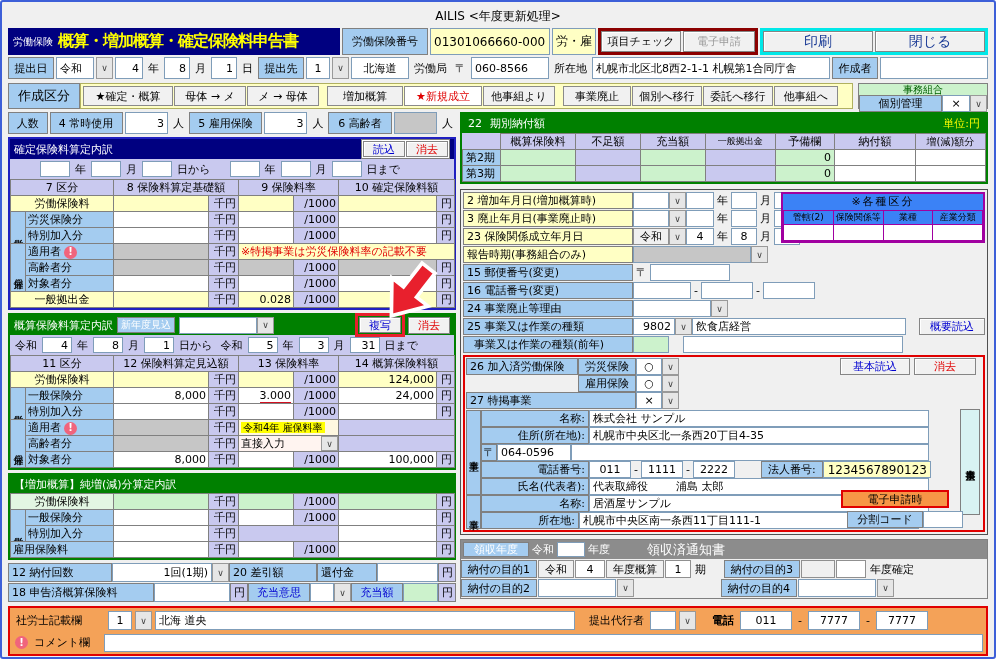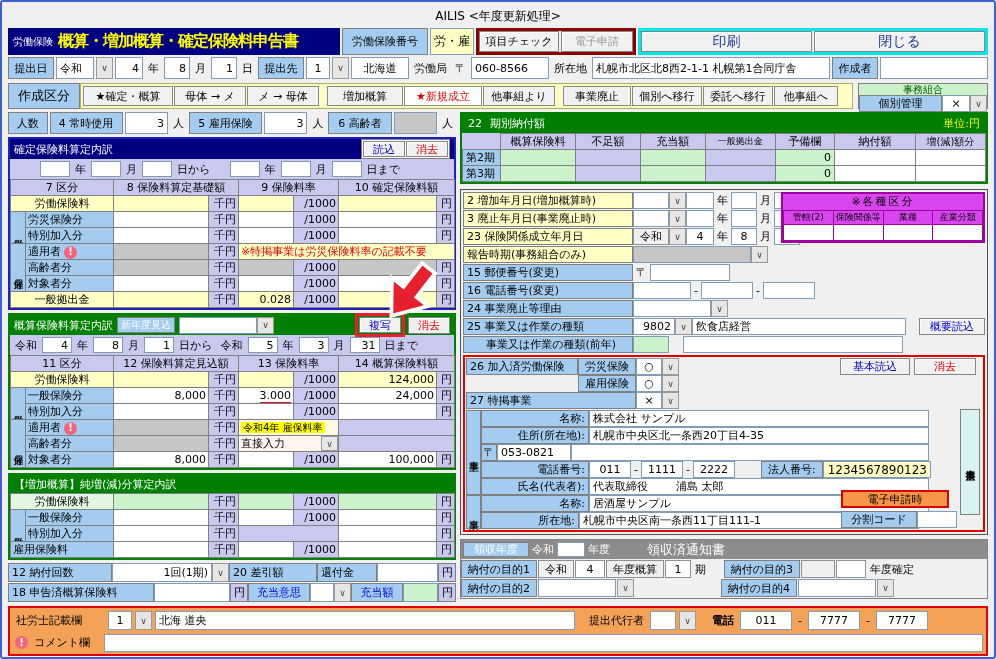--- a/index.html
+++ b/index.html
@@ -69,21 +69,21 @@
 
 .kib{border:2px solid #008000;background:#C9C9EF;margin-bottom:5px;}
 .kib-hd{height:19px;background:#008000;color:#fff;display:flex;align-items:center;padding:0 6px;gap:8px;}
 .kib-unit{margin-left:auto;color:#FFFF00;}
 table.kt{border-collapse:collapse;table-layout:fixed;width:100%;}
 table.kt td{border:1px solid #808080;height:16px;padding:0 3px;font-size:11px;white-space:nowrap;overflow:hidden;}
 .det{border:1px solid #505050;background:#F0F0F0;position:relative;padding:2px;margin-bottom:4px;}
 .drow{display:flex;height:17px;margin-bottom:1px;align-items:stretch;}
 .dlbl{width:170px;flex:0 0 170px;background:#FFFFC4;border:1px solid #808080;display:flex;align-items:center;padding:0 3px;white-space:nowrap;overflow:hidden;}
 .dlbl.blue{background:#A4CCF0;}
-.kub{position:absolute;top:2px;right:2px;width:204px;border:2px solid #A000A0;background:#d946ef;}
+.kub{position:absolute;top:2px;right:2px;width:204px;border:2px solid #A000A0;background:#3b82f6;}
 .kub-title{text-align:center;height:16px;line-height:16px;letter-spacing:2px;}
 .kub table{border-collapse:collapse;table-layout:fixed;width:100%;}
 .kub td{border:1px solid #A000A0;font-size:9px;text-align:center;height:14px;white-space:nowrap;overflow:hidden;}
 .kub td.c{background:#fff;height:16px;}
 .redgrp{border:2px solid #E00000;padding:1px;margin-top:2px;background:#F0F0F0;position:relative;}
 .vbar{width:15px;flex:0 0 15px;background:#A4CCF0;border:1px solid #808080;display:flex;align-items:center;justify-content:center;}
 .ryo{border:1px solid #808080;background:#F0F0F0;}
 .ryo-hd{height:19px;background:#8C8C8C;color:#fff;display:flex;align-items:center;gap:3px;padding:0 2px;}
 .ryo-row{display:flex;height:18px;align-items:stretch;gap:1px;margin-top:1px;}
 .gbx{background:#F0F0F0;border:1px solid #909090;display:flex;align-items:center;justify-content:center;padding:0 3px;}
@@ -103,20 +103,21 @@
 <div class="window">
   <div class="titlebar">AILIS &lt;年度更新処理&gt;</div>
   <div class="inner">
 
     <div class="hdr1">
       <div class="title-block">
         <span class="form-tag">労働保険</span>
         <span class="form-title">概算・増加概算・確定保険料申告書</span>
       </div>
       <div class="lbl" style="width:86px">労働保険番号</div>
+      <div class="fd fy" style="width:120px;font-size:12px">01301066660-000</div>
       <div class="fd fy ctr" style="width:44px;font-size:12px">労・雇</div>
       <div class="grp-red">
         <div class="btn" style="width:80px">項目チェック</div>
         <div class="btn" style="width:72px;color:#9A9A9A">電子申請</div>
       </div>
       <div class="grp-cyan">
         <div class="btn" style="flex:1;font-size:14px;color:#1C3C96">印刷</div>
         <div class="btn" style="flex:1;font-size:14px;color:#1C3C96">閉じる</div>
       </div>
     </div>
@@ -617,21 +618,21 @@
           </div>
           <div class="drow">
             <div class="dlbl blue">25 事業又は作業の種類</div>
             <div class="fd num" style="width:42px">9802</div>
             <div class="dd">∨</div>
             <div class="fd" style="width:214px">飲食店経営</div>
             <div style="flex:1"></div>
             <div class="btn blue-txt" style="width:66px">概要読込</div>
           </div>
           <div class="drow">
-            <div class="dlbl blue" style="padding-left:22px">事業又は作業の種類(前年)</div>
+            <div class="dlbl blue" style="padding-left:10px">事業又は作業の種類(前年)</div>
             <div class="fd fgr" style="width:36px"></div>
             <div class="fd" style="width:220px;margin-left:14px"></div>
           </div>
 
           <div class="redgrp">
             <div class="drow" style="margin-bottom:0">
               <div class="lbl" style="width:112px;justify-content:flex-start">26 加入済労働保険</div>
               <div class="lbl" style="width:58px">労災保険</div>
               <div class="fd ctr" style="width:26px">○</div>
               <div class="dd">∨</div>
@@ -659,21 +660,21 @@
                 <div class="drow" style="margin-bottom:0">
                   <div class="lbl" style="width:108px;justify-content:flex-end">名称:</div>
                   <div class="fd" style="width:340px">株式会社 サンプル</div>
                 </div>
                 <div class="drow" style="margin-bottom:0">
                   <div class="lbl" style="width:108px;justify-content:flex-end">住所(所在地):</div>
                   <div class="fd" style="width:340px">札幌市中央区北一条西20丁目4-35</div>
                 </div>
                 <div class="drow" style="margin-bottom:0">
                   <div class="lbl" style="width:16px">〒</div>
-                  <div class="fd" style="width:74px">053-0821</div>
+                  <div class="fd" style="width:74px">064-0596</div>
                   <div class="fd" style="width:358px"></div>
                 </div>
                 <div class="drow" style="margin-bottom:0">
                   <div class="lbl" style="width:108px;justify-content:flex-end">電話番号:</div>
                   <div class="fd ctr" style="width:42px">011</div>
                   <div class="plain">-</div>
                   <div class="fd ctr" style="width:42px">1111</div>
                   <div class="plain">-</div>
                   <div class="fd ctr" style="width:42px">2222</div>
                   <div class="lbl" style="width:62px;margin-left:26px">法人番号:</div>
@@ -699,21 +700,21 @@
                 </div>
                 <div class="drow" style="margin-bottom:0">
                   <div class="lbl" style="width:98px;justify-content:flex-end">所在地:</div>
                   <div class="fd" style="width:340px">札幌市中央区南一条西11丁目111-1</div>
                 </div>
               </div>
             </div>
 
             <div class="vert-btn" style="position:absolute;right:3px;top:52px;height:106px;width:20px">事業主書換</div>
             <div class="orange-btn" style="position:absolute;right:34px;bottom:22px;width:108px;height:18px">電子申請時</div>
-            <div style="position:absolute;right:26px;bottom:2px;display:flex;height:17px">
+            <div style="position:absolute;right:20px;bottom:2px;display:flex;height:17px">
               <div class="lbl" style="width:76px">分割コード</div>
               <div class="fd" style="width:40px"></div>
             </div>
           </div>
         </div>
 
         <div class="ryo">
           <div class="ryo-hd">
             <span class="lbl" style="height:15px;width:66px">領収年度</span>
             <span>令和</span>

